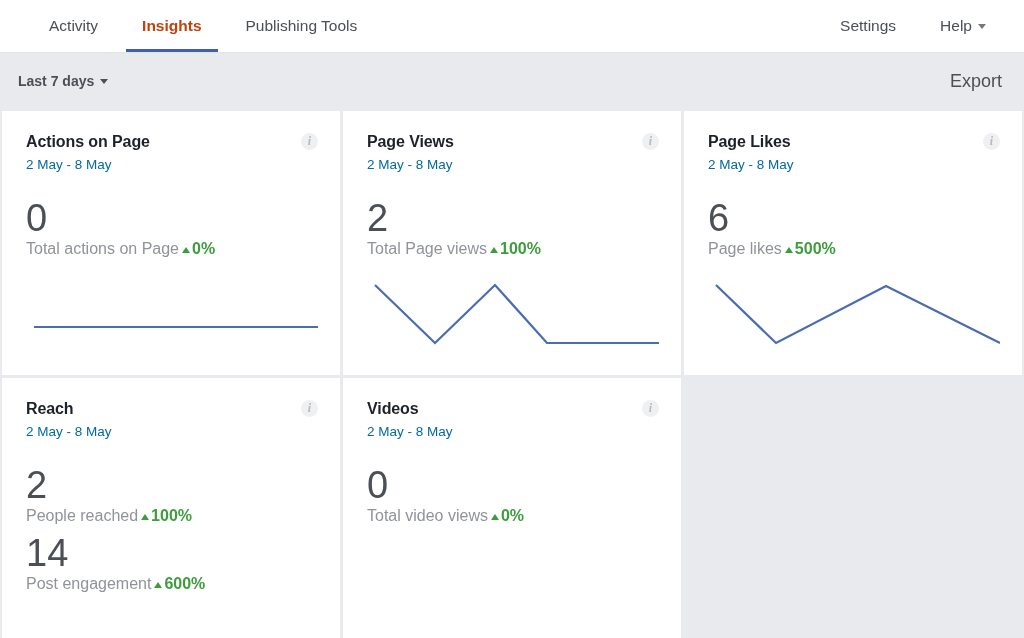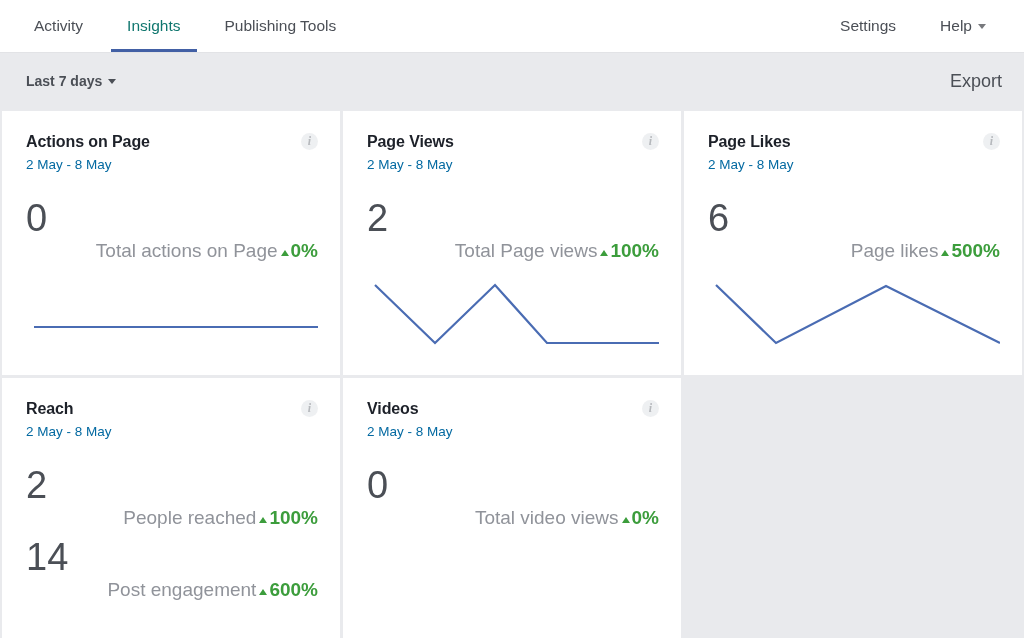--- a/index.html
+++ b/index.html
@@ -20,41 +20,41 @@
     position: relative;
     height: 52px;
     background: #ffffff;
     border-bottom: 1px solid #e2e3e6;
     display: flex;
     align-items: stretch;
   }
   .nav-left {
     display: flex;
     align-items: stretch;
-    padding-left: 12px;
+    padding-left: 27px;
   }
   .nav-right {
     display: flex;
     align-items: stretch;
     margin-left: auto;
     padding-right: 16px;
   }
   .navtab {
     display: flex;
     align-items: center;
     padding: 0 22px;
     font-size: 15.5px;
     color: #4b4f56;
     position: relative;
     cursor: pointer;
     white-space: nowrap;
   }
   .navtab.active {
-    font-weight: normal;
-    color: #0f766e;
+    font-weight: bold;
+    color: #c2410c;
   }
   .navtab.active::after {
     content: "";
     position: absolute;
     left: 6px;
     right: 6px;
     bottom: 0;
     height: 3px;
     background: #4260a5;
   }
@@ -68,21 +68,21 @@
     border-top: 5px solid #77797d;
     vertical-align: middle;
   }
 
   
   .toolbar {
     height: 56px;
     background: #e9eaed;
     display: flex;
     align-items: center;
-    padding: 0 22px 0 26px;
+    padding: 0 22px 0 18px;
   }
   .daterange {
     font-size: 14px;
     font-weight: bold;
     color: #4b4f56;
     cursor: pointer;
     display: flex;
     align-items: center;
   }
   .daterange .caret { border-top-color: #4b4f56; }
@@ -146,24 +146,23 @@
 
   .metric { margin-top: 26px; }
   .metric.second { margin-top: 8px; }
   .metric-value {
     font-size: 38px;
     line-height: 40px;
     color: #4b4f56;
     font-weight: normal;
   }
   .metric-label {
-    font-size: 19px;
+    font-size: 16px;
     color: #90939a;
     margin-top: 2px;
-    text-align: right;
   }
   .delta {
     color: #3c9d3c;
     font-weight: bold;
     margin-left: 3px;
     white-space: nowrap;
   }
   .delta .arrow {
     display: inline-block;
     width: 0;

